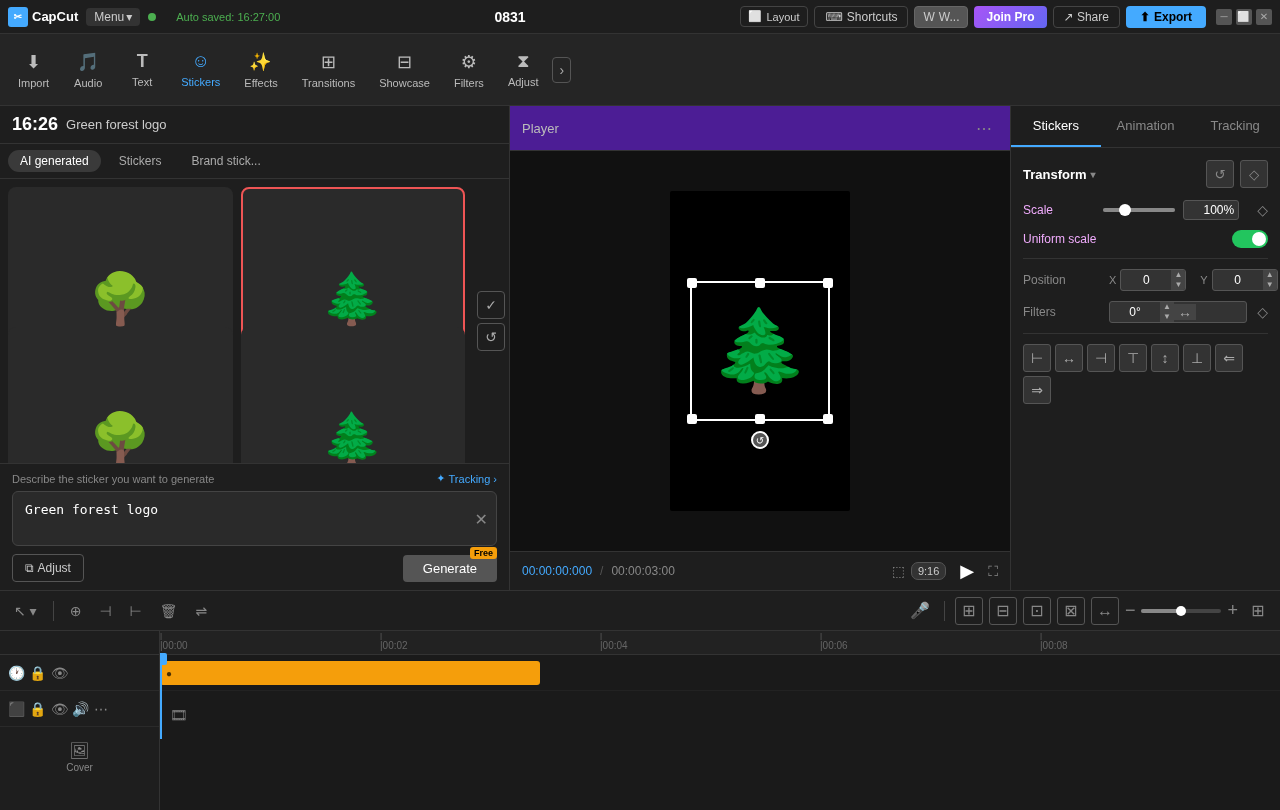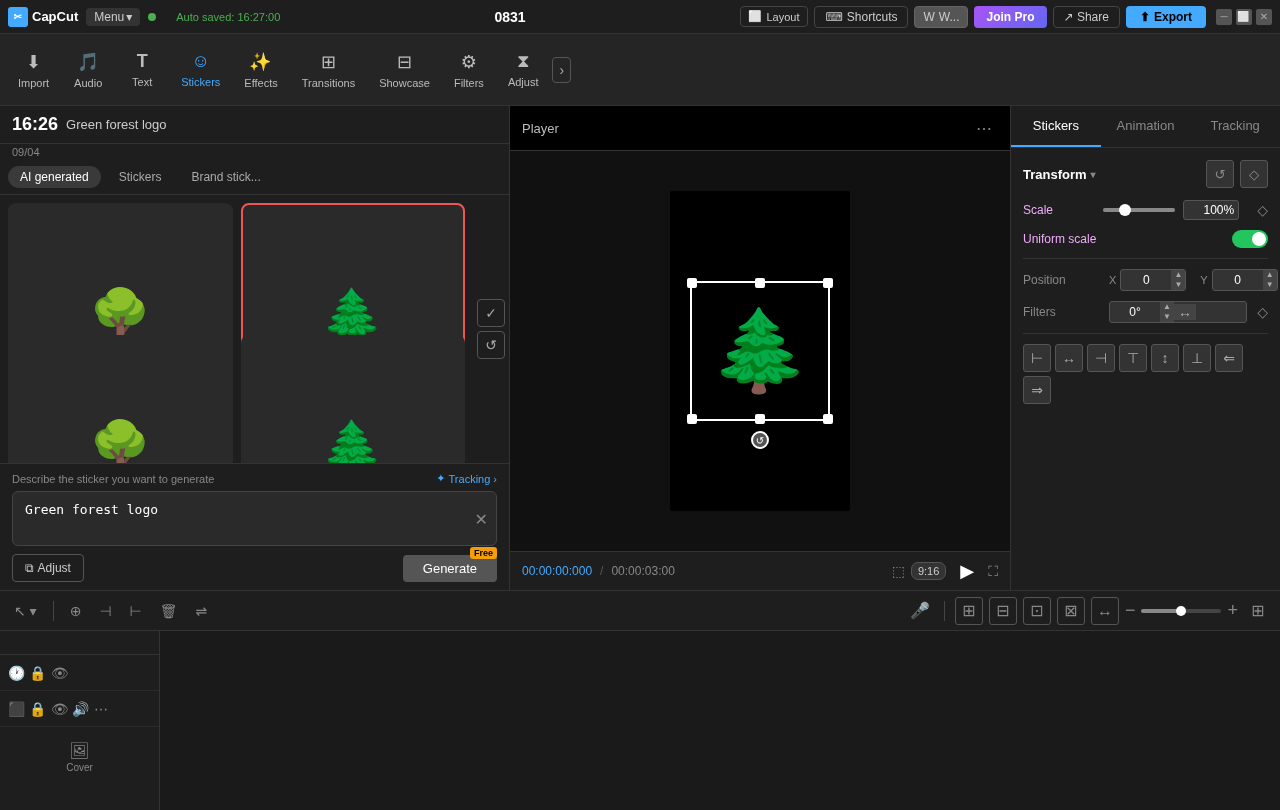--- a/index.html
+++ b/index.html
@@ -60,21 +60,21 @@
     .generate-row { display: flex; align-items: center; gap: 8px; }
     .adjust-btn { display: flex; align-items: center; gap: 4px; background: none; border: 1px solid #555; color: #ccc; padding: 6px 12px; border-radius: 4px; cursor: pointer; font-size: 12px; }
     .generate-btn-wrap { position: relative; margin-left: auto; }
     .free-badge { position: absolute; top: -8px; right: 0; background: #f59e0b; color: #000; font-size: 9px; padding: 1px 4px; border-radius: 3px; font-weight: bold; }
     .generate-btn { background: #555; border: none; color: #fff; padding: 6px 20px; border-radius: 4px; cursor: pointer; font-size: 13px; }
 
     
     .sticker-area { display: flex; overflow: hidden; flex: 1; }
 
     
-    .player-area { flex: 1; background: #000000; display: flex; flex-direction: column; }
+    .player-area { flex: 1; background: #4c1d95; display: flex; flex-direction: column; }
     .player-header { display: flex; align-items: center; padding: 8px 12px; color: #bbb; font-size: 13px; border-bottom: 1px solid #333; justify-content: space-between; }
     .player-header-left { display: flex; align-items: center; gap: 6px; }
     .player-canvas { flex: 1; display: flex; align-items: center; justify-content: center; background: #111; position: relative; }
     .video-frame { background: #000; border-radius: 2px; width: 180px; height: 320px; position: relative; display: flex; align-items: center; justify-content: center; }
     .selection-box { position: absolute; border: 2px solid #fff; border-radius: 2px; width: 140px; height: 140px; }
     .sel-handle { position: absolute; width: 10px; height: 10px; background: #fff; border-radius: 2px; }
     .sel-tl { top: -5px; left: -5px; }
     .sel-tr { top: -5px; right: -5px; }
     .sel-bl { bottom: -5px; left: -5px; }
     .sel-br { bottom: -5px; right: -5px; }
@@ -230,21 +230,20 @@
   <button class="tool-more">›</button>
 </div>
 
 <div class="main-area">
 
   <div class="left-panel">
     <div class="panel-header">
       <span class="panel-time">16:26</span>
       <span class="panel-title">Green forest logo</span>
     </div>
-    <div class="panel-date">09/04</div>
     <div class="panel-tabs">
       <button class="panel-tab active">AI generated</button>
       <button class="panel-tab">Stickers</button>
       <button class="panel-tab">Brand stick...</button>
     </div>
 
     <div class="sticker-area">
       <div class="sticker-grid">
 
         <div class="sticker-cell">
@@ -476,14 +475,41 @@
       </div>
 
       <div style="height:60px;display:flex;align-items:center;justify-content:center;">
         <div class="cover-btn">
           <span class="cover-icon">🖼</span>
           <span>Cover</span>
         </div>
       </div>
     </div>
 
+    <div class="tl-scroll-area">
+
+      <div class="tl-ruler">
+        <span class="tl-ruler-mark" style="left:0px;">|00:00</span>
+        <span class="tl-ruler-mark" style="left:220px;">|00:02</span>
+        <span class="tl-ruler-mark" style="left:440px;">|00:04</span>
+        <span class="tl-ruler-mark" style="left:660px;">|00:06</span>
+        <span class="tl-ruler-mark" style="left:880px;">|00:08</span>
+      </div>
+
+      <div style="position:relative;">
+
+        <div class="tl-playhead" style="left:0px;">
+          <div class="tl-playhead-handle"></div>
+        </div>
+
+        <div class="tl-track-row" style="height:36px;">
+          <div class="tl-clip tl-clip-orange" style="left:0px;width:380px;">
+            <span>●</span>
+          </div>
+        </div>
+
+        <div class="tl-track-row-empty">
+          <span class="film-icon">🎞</span>
+        </div>
+      </div>
+    </div>
   </div>
 </div>
 
 </body></html>

